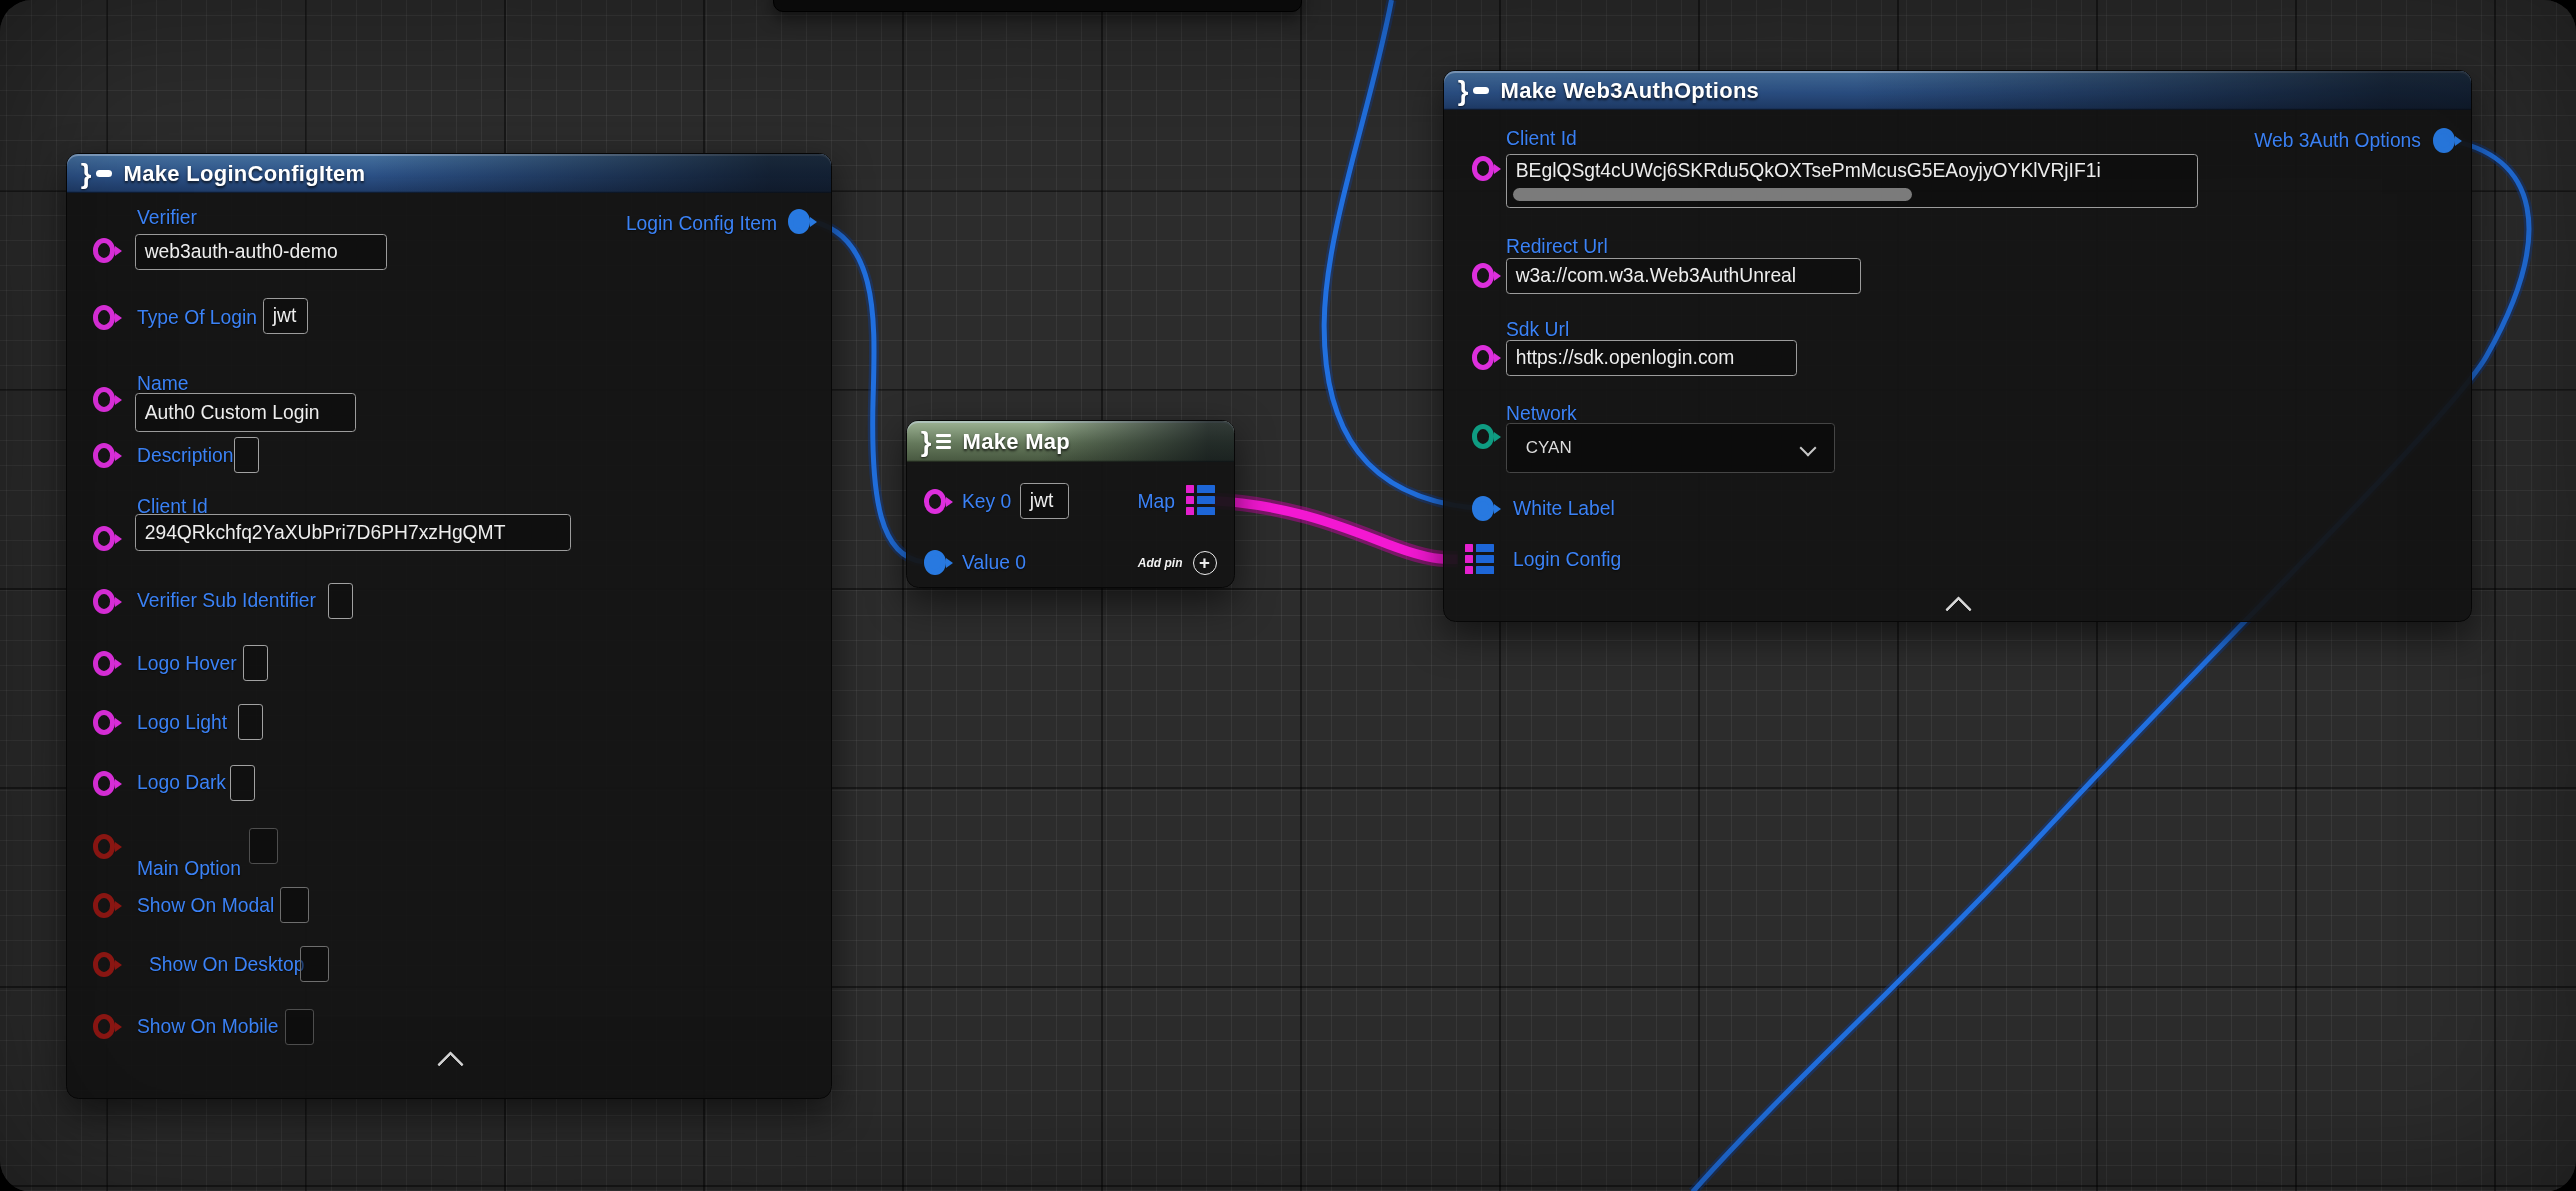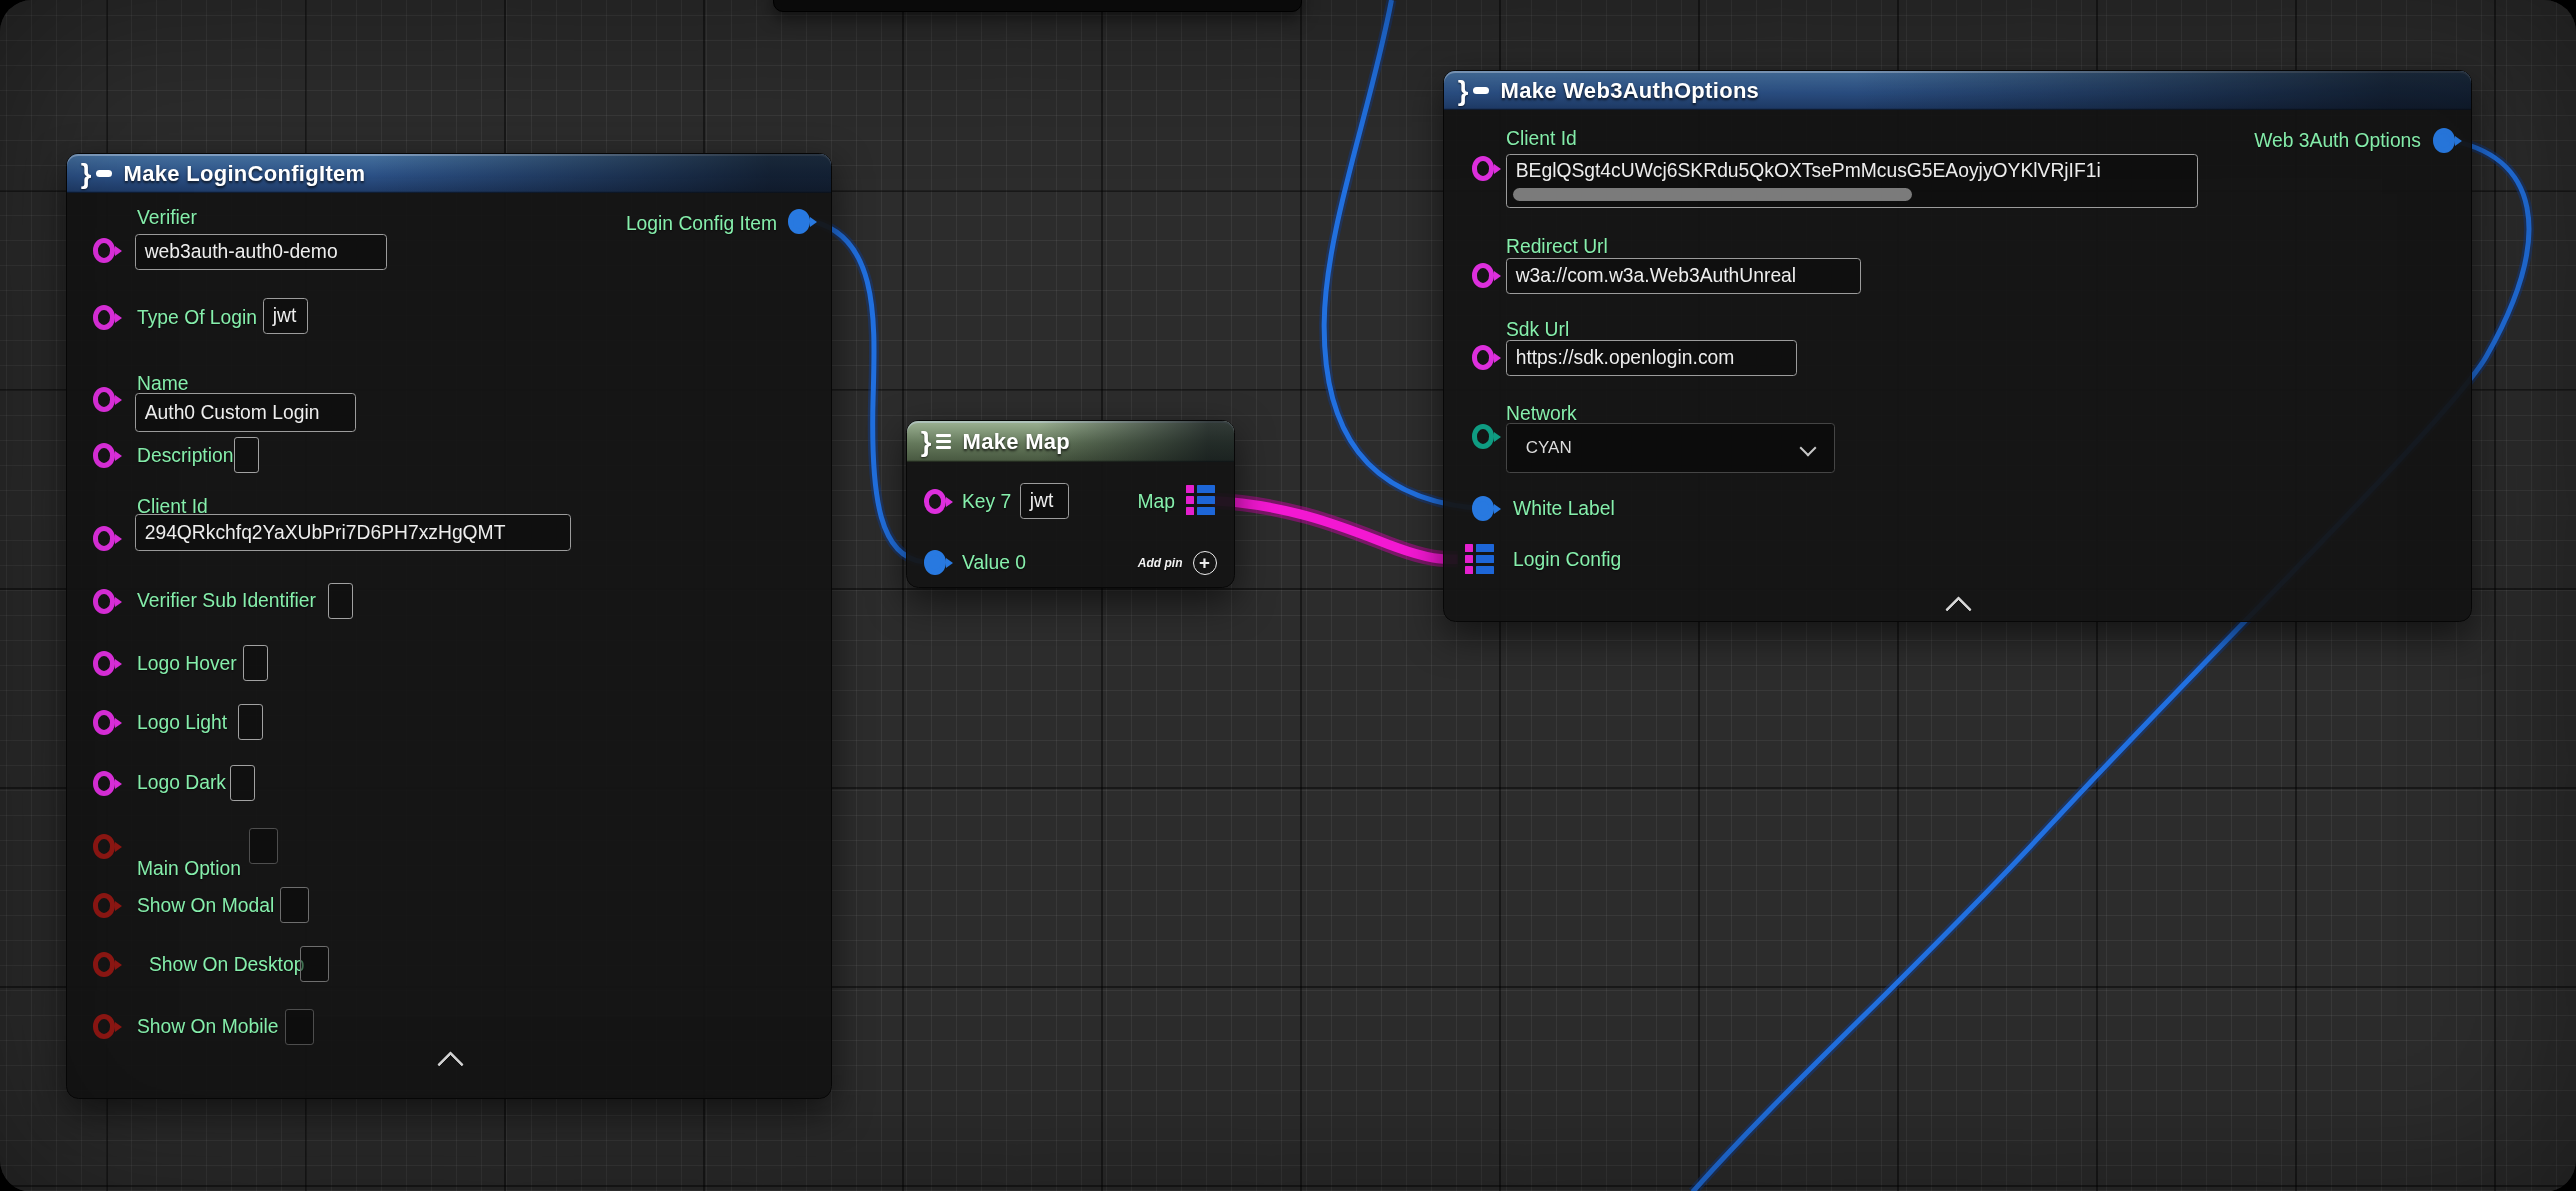--- a/index.html
+++ b/index.html
@@ -39,21 +39,21 @@
   .c-str{color:#dd2fdd;}
   .c-bool{color:#8f1713;}
   .c-obj{color:#2879e0;}
   .c-enum{color:#0f9c82;}
 
   .mappin{position:absolute;display:grid;grid-template-columns:7.5px 17.5px;grid-template-rows:7.5px 7.5px 7.5px;gap:3.7px;}
   .mappin i{display:block;border-radius:0.6px;}
   .mappin i.k{background:#e420ce;}
   .mappin i.v{background:#1d66d8;}
 
-  .lb{position:absolute;color:#86efac;font-size:19.3px;line-height:1.15;white-space:nowrap;
+  .lb{position:absolute;color:#3b82f6;font-size:19.3px;line-height:1.15;white-space:nowrap;
     text-shadow:0 1.2px 1.2px rgba(0,0,0,0.55);}
   .lb.out{text-align:right;}
 
   .fld{position:absolute;box-sizing:border-box;background:rgba(8,8,8,0.42);border:1.2px solid #9c9c9c;border-radius:3.7px;
     color:#eee;font-size:19.3px;display:flex;align-items:center;padding:0 8.7px;white-space:nowrap;overflow:hidden;}
   .box{position:absolute;box-sizing:border-box;width:25px;height:36px;background:rgba(8,8,8,0.35);
     border:1.2px solid #a2a2a2;border-radius:3.1px;}
   .cb{position:absolute;box-sizing:border-box;width:29px;height:36px;background:rgba(10,10,10,0.55);
     border:1.2px solid #4e4e4e;border-radius:3.1px;}
   .bigfld{align-items:flex-start;padding-top:5px;}
@@ -177,21 +177,21 @@
         <span class="bars">
             <i></i>
             <i></i>
             <i></i>
           </span>
       </span>
       <span class="title">Make Map</span>
     </div>
 
     <span class="pin c-str" style="left:17px;top:68px;"></span>
-    <span class="lb" style="left:55px;top:70px;">Key 7</span>
+    <span class="lb" style="left:55px;top:70px;">Key 0</span>
     <div class="fld" style="left:113px;top:62px;width:49px;height:36px;">
         <span>jwt</span>
       </div>
 
     <span class="lb out" style="top:70px;right:59px;">Map</span>
     <span class="mappin" style="left:279px;top:64px;">
       <i class="k"></i>
         <i class="v"></i>
         <i class="k"></i>
         <i class="v"></i>

